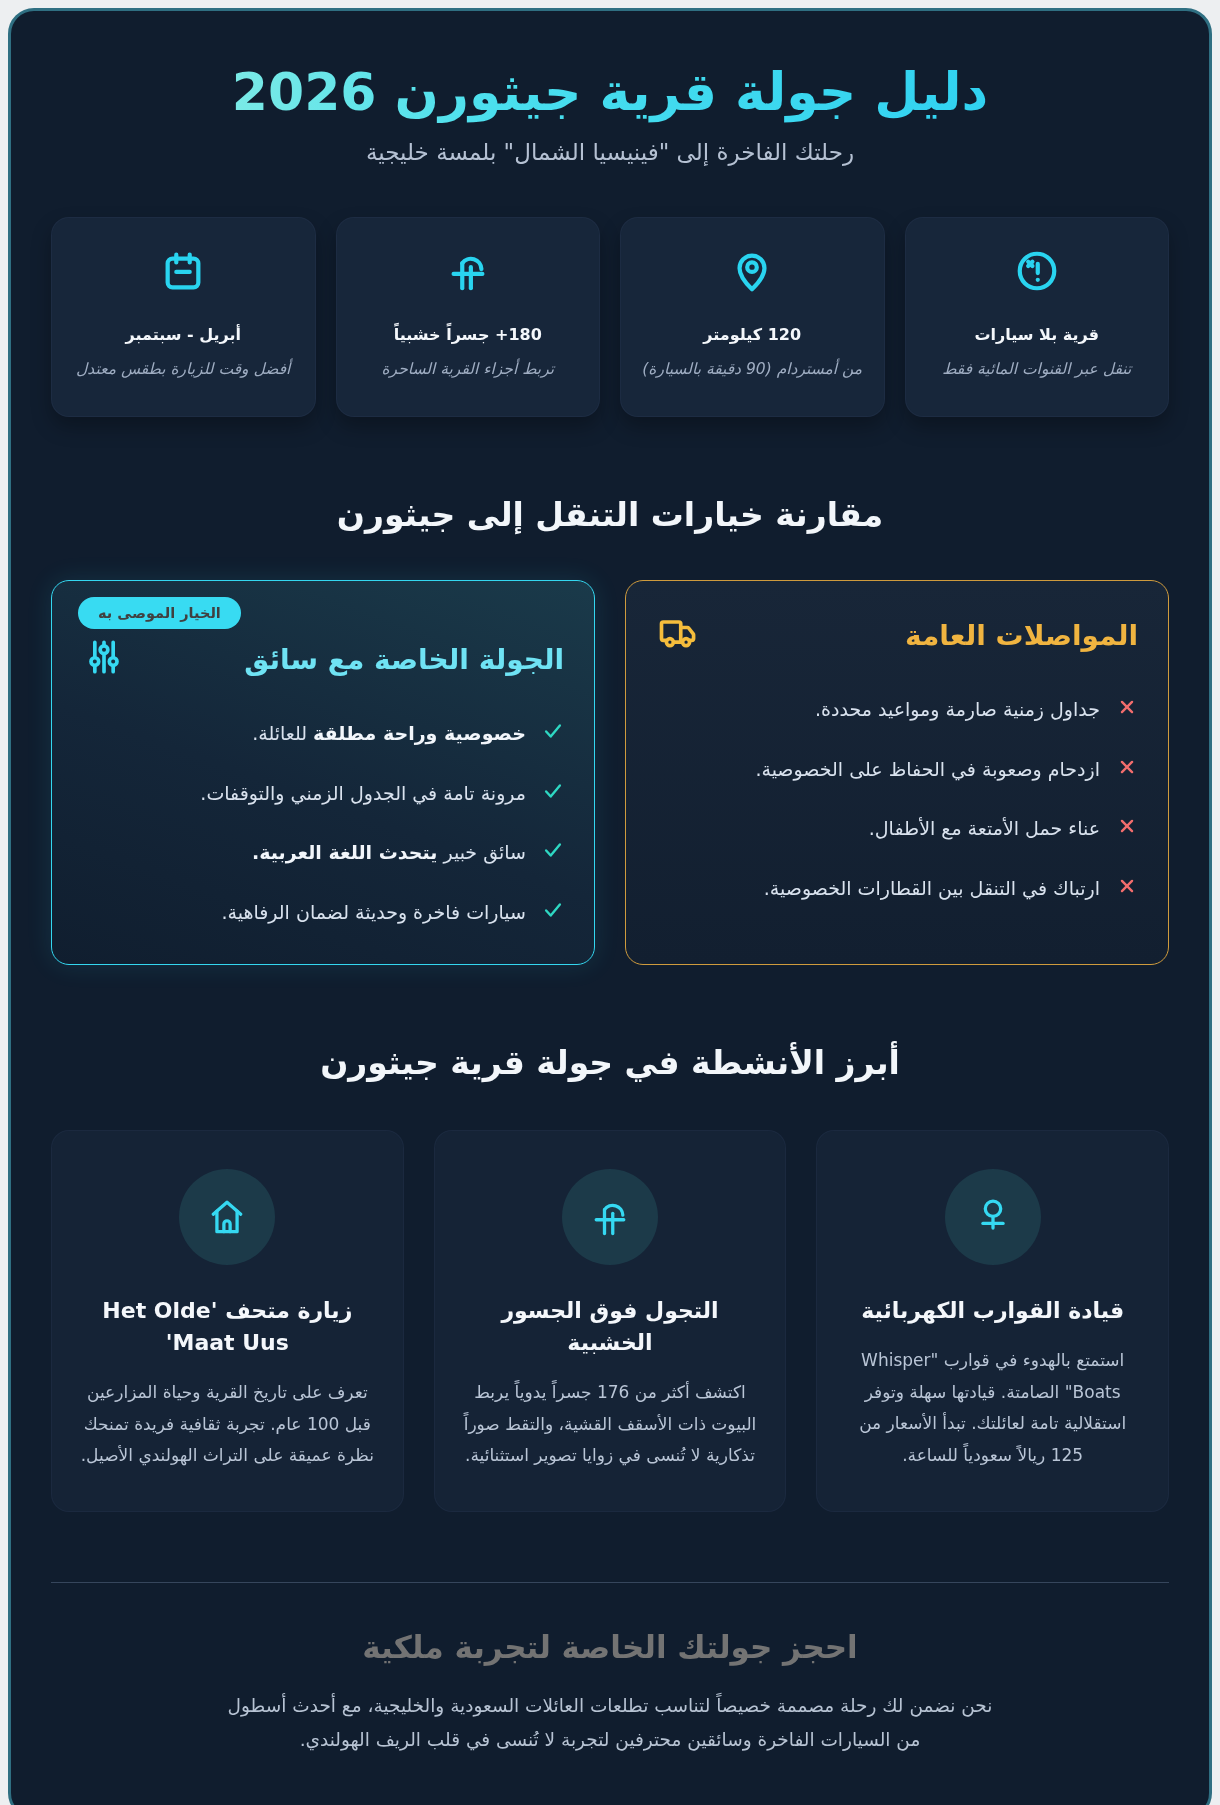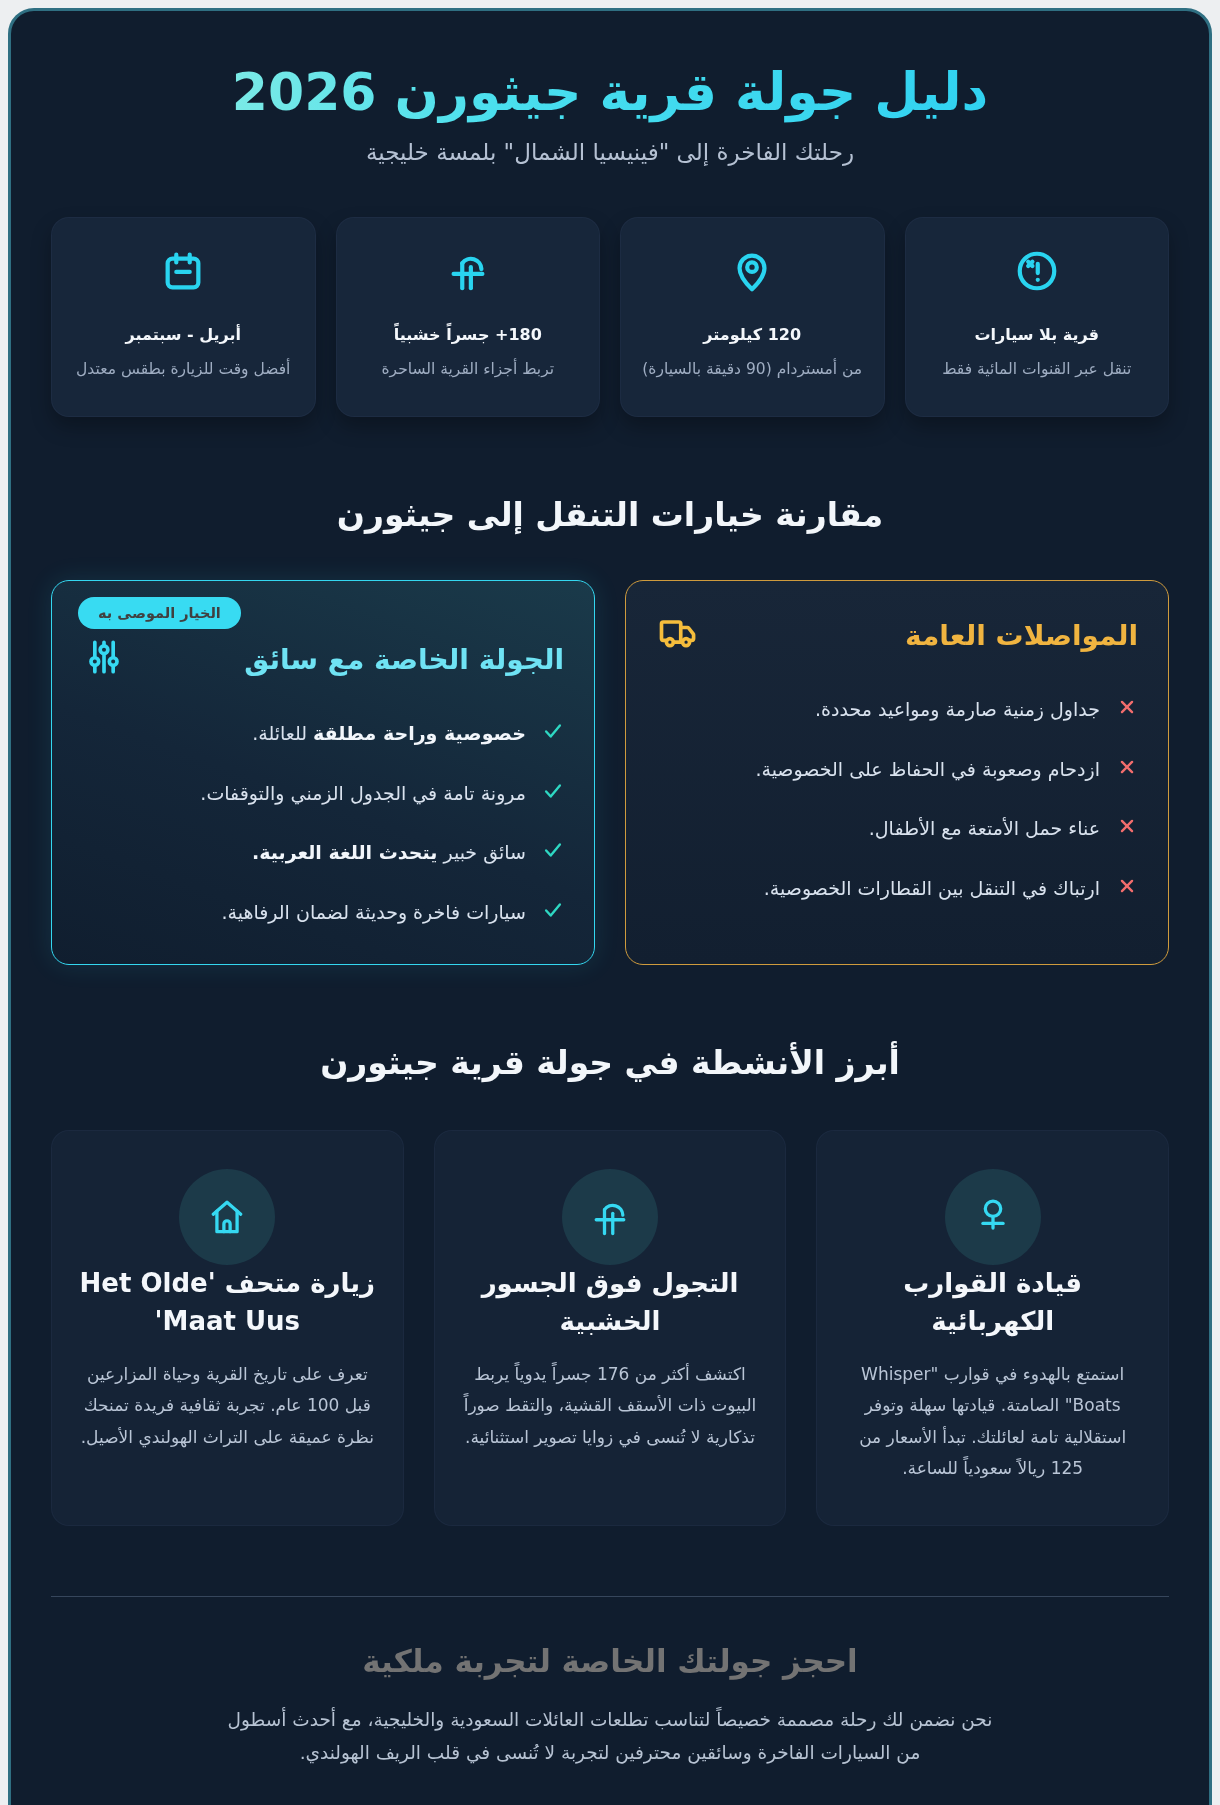--- a/index.html
+++ b/index.html
@@ -41,21 +41,21 @@
     border: 1px solid #283click;
     border: 1px solid #28395360;
     border-radius: 18px;
     padding: 30px 16px 24px;
     min-height: 200px;
     box-shadow: 0 10px 20px rgba(0,0,0,.28);
   }
   .stat-icon { color: #29d4f0; }
   .stat-icon svg { width: 46px; height: 46px; }
   .stat-title { margin-top: 25px; font-size: 16px; font-weight: bold; line-height: 1.45; color: #f4f7fb; }
-  .stat-desc { margin-top: 10px; font-size: 15.5px; color: #9fadc2; line-height: 1.6; }
+  .stat-desc { margin-top: 10px; font-size: 15.5px; color: #9fadc2; line-height: 1.6; font-style: italic; }
   
   .section-heading { margin-top: 78px; font-size: 33px; font-weight: bold; color: #f2f6fa; }
   
   .compare { display: flex; gap: 30px; margin-top: 46px; text-align: right; }
   .compare-card { flex: 1; border-radius: 18px; padding: 26px 30px 36px; position: relative; }
   .compare-card.public  { border: 1.5px solid #cf9b3d; background: linear-gradient(180deg,#182638,#121f30); }
   .compare-card.private {
     border: 1.5px solid #34d7f0;
     background: linear-gradient(200deg,#1a3a4a 0%,#142639 55%,#101e2f 100%);
     box-shadow: 0 0 26px rgba(52,215,240,.12);
@@ -91,21 +91,21 @@
     min-height: 382px;
   }
   .act-icon-wrap {
     width: 96px; height: 96px; margin: 0 auto;
     border-radius: 50%;
     background: #1c3a49;
     display: flex; align-items: center; justify-content: center;
     color: #35d9f2;
   }
   .act-icon-wrap svg { width: 44px; height: 44px; }
-  .act-title { font-size: 26px; font-weight: bold; line-height: 1.45; color: #f4f7fb; }
+  .act-title { margin-top: 30px; font-size: 22px; font-weight: bold; line-height: 1.45; color: #f4f7fb; }
   .act-desc { margin-top: 18px; font-size: 17px; line-height: 1.85; color: #b9c5d6; }
   
   .divider { margin-top: 70px; border: none; border-top: 1px solid #36465c; }
   .footer-heading { margin-top: 46px; font-size: 31px; font-weight: bold; color: #737373; }
   .footer-text { margin: 24px auto 0; max-width: 780px; font-size: 18.5px; line-height: 1.8; color: #b7c3d3; }
 </style>
 </head>
 <body>
 
 <div class="frame">

